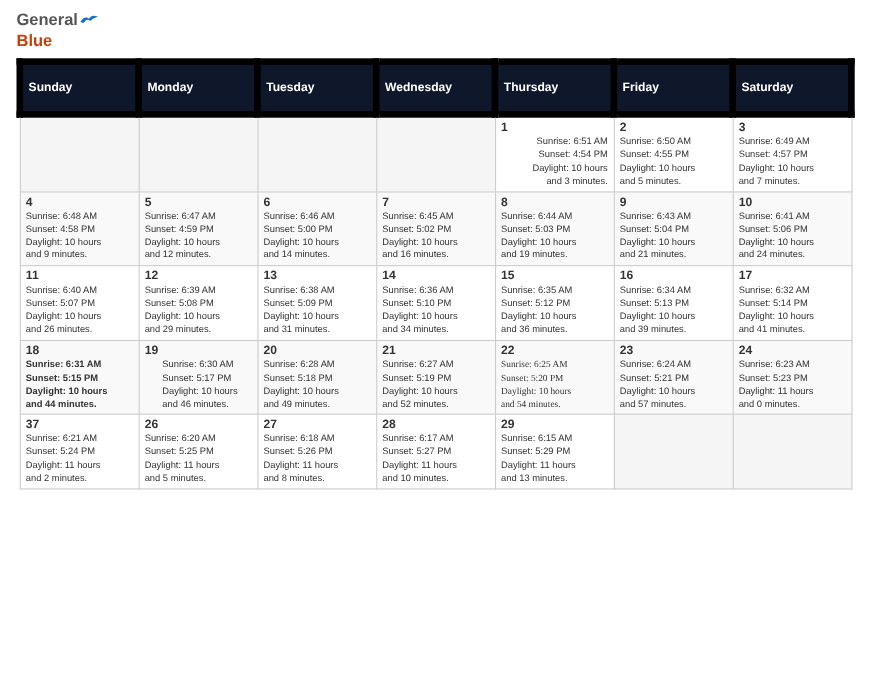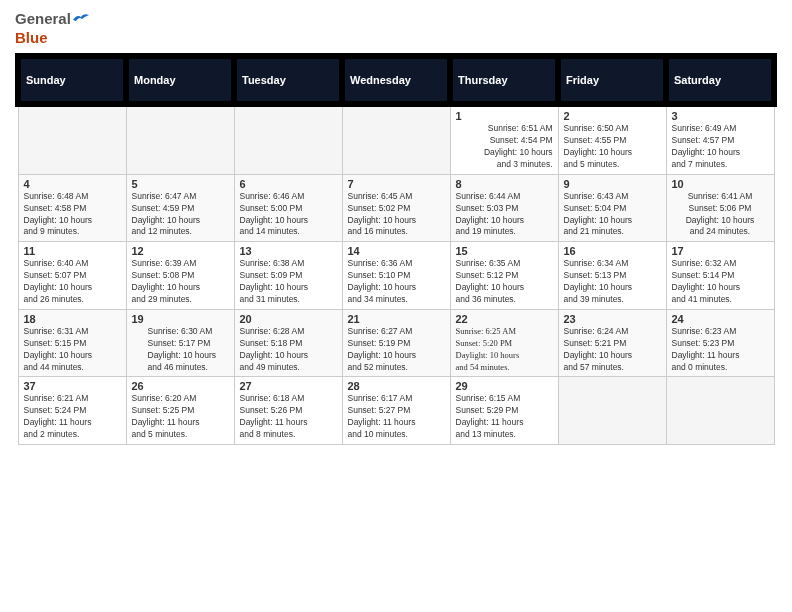--- a/index.html
+++ b/index.html
@@ -182,21 +182,21 @@
           </td>
           <td>
             <span class="day-num">9</span>
             <div class="day-info" style="white-space: pre-line;">Sunrise: 6:43 AM
 Sunset: 5:04 PM
 Daylight: 10 hours
 and 21 minutes.</div>
           </td>
           <td>
             <span class="day-num">10</span>
-            <div class="day-info" style="white-space: pre-line; text-align: center;">Sunrise: 6:41 AM
+            <div class="day-info" style="white-space: pre-line;">Sunrise: 6:41 AM
 Sunset: 5:06 PM
 Daylight: 10 hours
 and 24 minutes.</div>
           </td>
         </tr>
         <tr>
           <td>
             <span class="day-num">11</span>
             <div class="day-info" style="white-space: pre-line;">Sunrise: 6:40 AM
 Sunset: 5:07 PM
@@ -242,21 +242,21 @@
             <span class="day-num">17</span>
             <div class="day-info" style="white-space: pre-line;">Sunrise: 6:32 AM
 Sunset: 5:14 PM
 Daylight: 10 hours
 and 41 minutes.</div>
           </td>
         </tr>
         <tr>
           <td>
             <span class="day-num">18</span>
-            <div class="day-info" style="white-space: pre-line;">Sunrise: 6:31 AM
+            <div class="day-info" style="white-space: pre-line; font-weight: bold;">Sunrise: 6:31 AM
 Sunset: 5:15 PM
 Daylight: 10 hours
 and 44 minutes.</div>
           </td>
           <td>
             <span class="day-num">19</span>
             <div class="day-info" style="white-space: pre-line; margin-left: 16px;">Sunrise: 6:30 AM
 Sunset: 5:17 PM
 Daylight: 10 hours
 and 46 minutes.</div>

